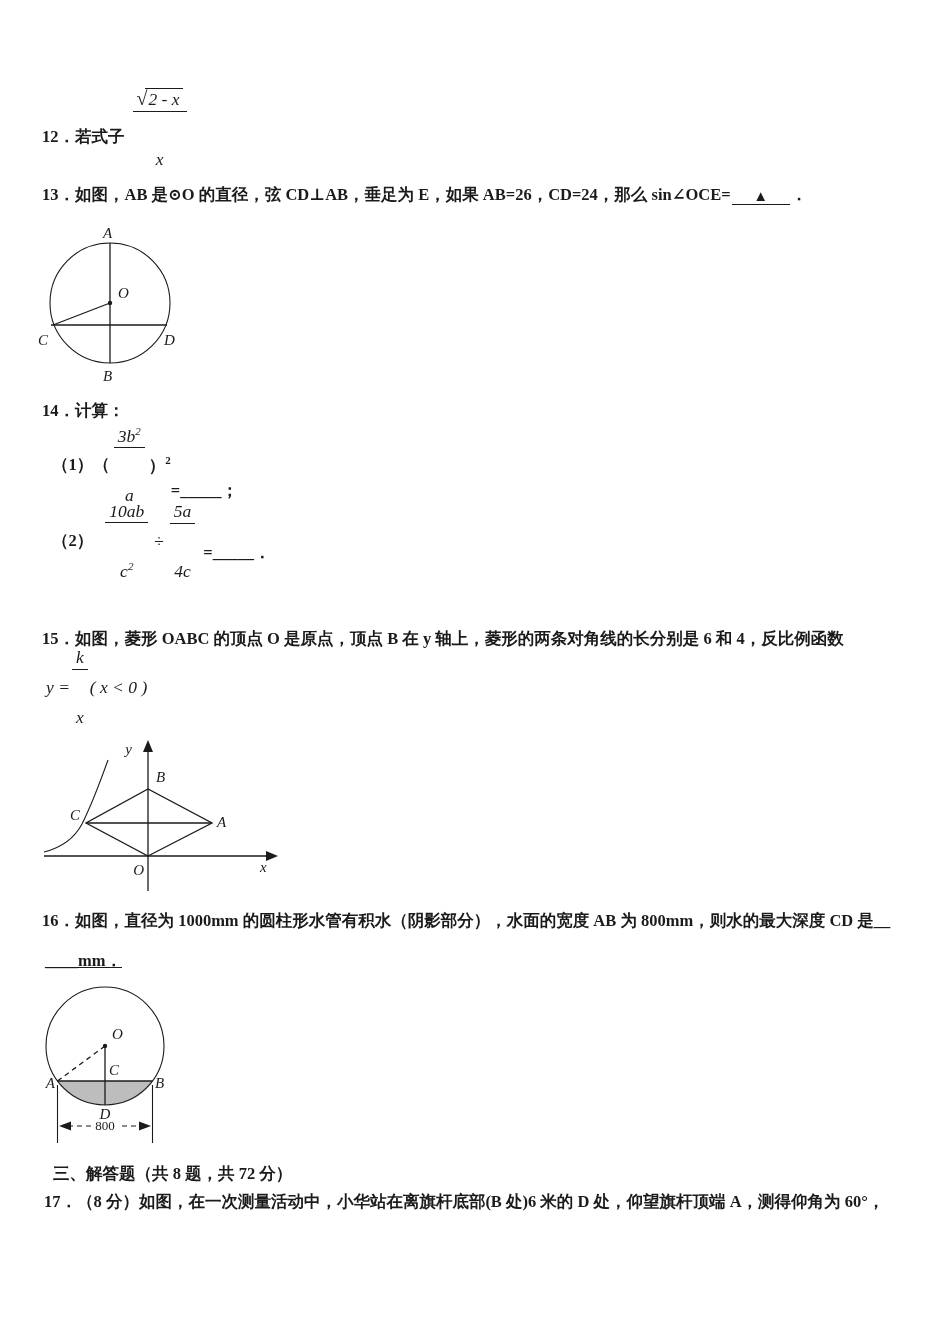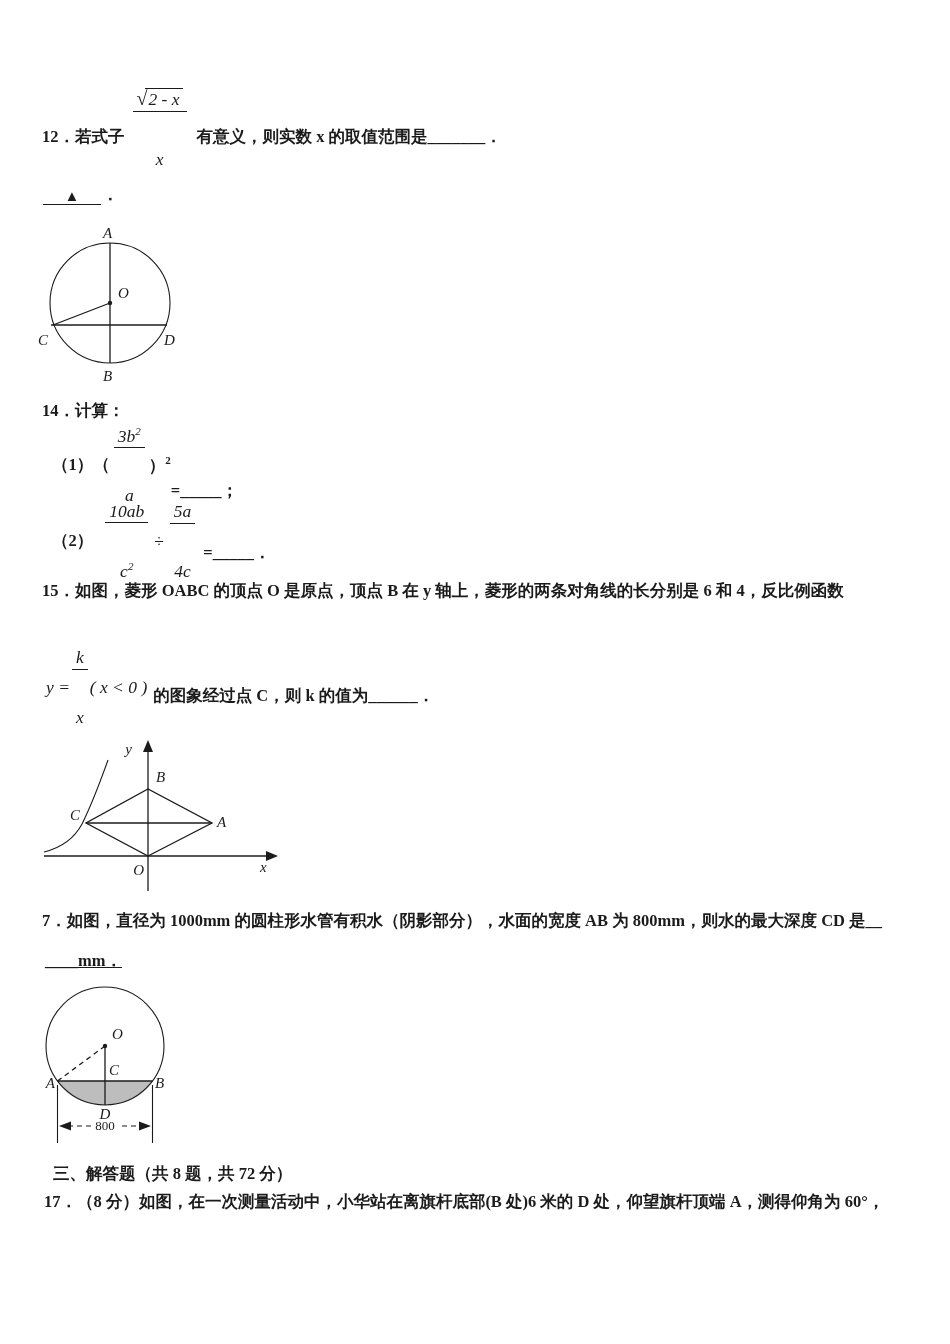--- a/index.html
+++ b/index.html
@@ -42,24 +42,24 @@
 </style>
 </head>
 <body>
 
 <div class="abs row" style="left:42px; top:95px; height:66px;">
   <span class="bt drop9">12．若式子</span>
   <span class="math frac" style="margin-left:8px;">
     <span class="fnum"><span class="rad">√</span><span class="vinc">2 - x</span></span>
     <span class="fden">x</span>
   </span>
-  <span class="bt drop9" style="margin-left:6px;">有意义，则实数 x 的取值范围是_______．</span>
 </div>
 
 <div class="abs bt row" style="left:42px; top:183px; height:24px;">
+  <span>13．如图，AB 是⊙O 的直径，弦 CD⊥AB，垂足为 E，如果 AB=26，CD=24，那么 sin∠OCE=</span>
   <span class="ublank">
       <span class="tri">▲</span>
     </span>
   <span>．</span>
 </div>
 
 <svg class="abs" style="left:26px; top:222px;" width="180" height="170" viewBox="0 0 180 170">
   <circle class="thin" cx="84" cy="81" r="60"></circle>
   <line class="ln" x1="84" y1="21" x2="84" y2="141"></line>
   <line class="ln" x1="25" y1="103" x2="141" y2="103"></line>
@@ -91,49 +91,48 @@
     <span class="fden"><span>c</span><sup class="m">2</sup></span>
   </span>
   <span class="math" style="font-style:normal; margin:0 2px;">÷</span>
   <span class="math frac">
     <span class="fnum">5a</span>
     <span class="fden">4c</span>
   </span>
   <span class="bt drop12" style="margin-left:4px;">=_____．</span>
 </div>
 
-<div class="abs bt" style="left:42px; top:580px;">15．如图，菱形 OABC 的顶点 O 是原点，顶点 B 在 y 轴上，菱形的两条对角线的长分别是 6 和 4，反比例函数</div>
+<div class="abs bt" style="left:42px; top:628px;">15．如图，菱形 OABC 的顶点 O 是原点，顶点 B 在 y 轴上，菱形的两条对角线的长分别是 6 和 4，反比例函数</div>
 
 <div class="abs row" style="left:46px; top:662px; height:50px;">
   <span class="math">y =</span>
   <span class="math frac" style="margin:0 2px;">
     <span class="fnum">k</span>
     <span class="fden">x</span>
   </span>
   <span class="math">( x &lt; 0 )</span>
-  <span class="bt drop9" style="margin-left:6px;">的图象经过点 C，则 k 的值为______．</span>
 </div>
 
 <svg class="abs" style="left:36px; top:736px;" width="250" height="160" viewBox="0 0 250 160">
   <line class="ln" x1="8" y1="120" x2="234" y2="120"></line>
   <polygon class="fillb" points="242,120 230,115 230,125"></polygon>
   <line class="ln" x1="112" y1="10" x2="112" y2="155"></line>
   <polygon class="fillb" points="112,4 107,16 117,16"></polygon>
   <polygon class="ln" points="112,120 176,87 112,53 50,87"></polygon>
   <line class="ln" x1="50" y1="87" x2="176" y2="87"></line>
   <path class="thin" d="M 72,24 C 62,52 56,68 46,88 C 38,103 24,112 8,116"></path>
   <text x="96" y="18" text-anchor="end">y</text>
   <text x="120" y="46">B</text>
   <text x="44" y="84" text-anchor="end">C</text>
   <text x="181" y="91">A</text>
   <text x="108" y="139" text-anchor="end">O</text>
   <text x="224" y="136">x</text>
 </svg>
 
-<div class="abs bt" style="left:42px; top:910px;">7．如图，直径为 1000mm 的圆柱形水管有积水（阴影部分），水面的宽度 AB 为 800mm，则水的最大深度 CD 是__</div>
+<div class="abs bt" style="left:42px; top:910px;">16．如图，直径为 1000mm 的圆柱形水管有积水（阴影部分），水面的宽度 AB 为 800mm，则水的最大深度 CD 是__</div>
 <div class="abs bt" style="left:45px; top:950px;text-decoration:underline;">____mm．</div>
 
 <svg class="abs" style="left:38px; top:980px;" width="140" height="168" viewBox="0 0 140 168">
   <path d="M 19.5,101 C 38,133 96,133 114.5,101 Z" fill="#bdbdbd" stroke="none"></path>
   <circle class="thin" cx="67" cy="66" r="59"></circle>
   <line class="ln" x1="19.5" y1="101" x2="114.5" y2="101"></line>
   <line class="ln dash" x1="67" y1="66" x2="19.5" y2="101"></line>
   <line class="ln" x1="67" y1="66" x2="67" y2="125"></line>
   <circle class="fillb" cx="67" cy="66" r="2.2"></circle>
   <line class="thin" x1="19.5" y1="105" x2="19.5" y2="163"></line>

